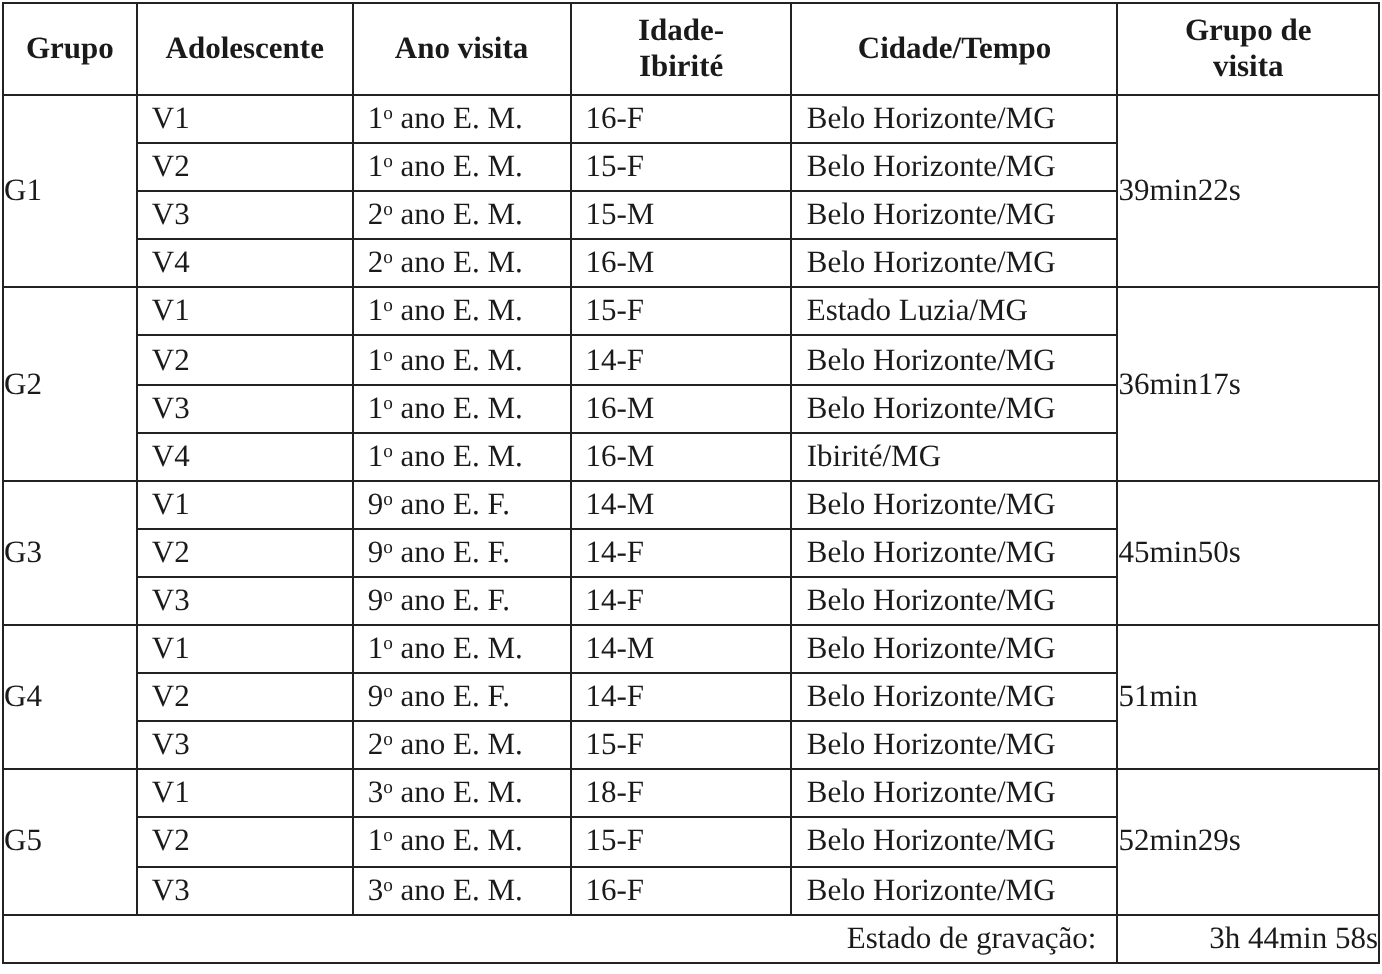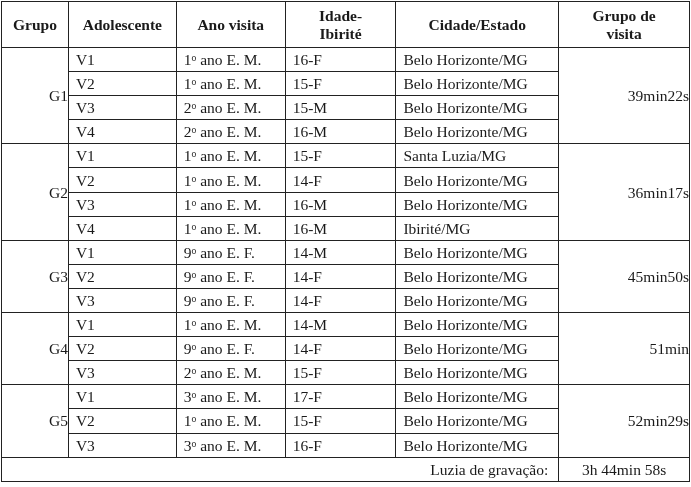--- a/index.html
+++ b/index.html
@@ -20,23 +20,23 @@
     vertical-align: middle;
     white-space: nowrap;
   }
   th {
     font-weight: bold;
     text-align: center;
     height: 45px;
     padding: 0 4px;
     line-height: 18px;
   }
-  td.group, td.time { text-align: right; padding: 0; }
+  td.group, td.time { text-align: left; padding: 0; }
   td.total-label { text-align: right; padding-right: 10px; }
-  td.total-value { text-align: center; padding: 0; }
+  td.total-value { text-align: right; padding: 0; }
   col.c1 { width: 67px; }
   col.c2 { width: 108px; }
   col.c3 { width: 109px; }
   col.c4 { width: 111px; }
   col.c5 { width: 163px; }
   col.c6 { width: 131px; }
   sup.ord { font-size: 0.62em; vertical-align: 0.45em; line-height: 0; }
 </style>
 </head>
 <body>
@@ -49,21 +49,21 @@
       <col class="c4">
       <col class="c5">
       <col class="c6">
   </colgroup>
   <thead>
     <tr>
       <th>Grupo</th>
       <th>Adolescente</th>
       <th>Ano visita</th>
       <th><span>Idade-</span><br><span>Ibirité</span></th>
-      <th>Cidade/Estado</th>
+      <th>Cidade/Tempo</th>
       <th><span>Grupo de</span><br><span>visita</span></th>
     </tr>
   </thead>
   <tbody id="tbody">
       <tr>
         <td class="group" rowspan="4">G1</td>
         <td>V1</td>
         <td><span>1</span><sup class="ord">o</sup><span style="white-space:pre"> ano E. M.</span></td>
         <td>16-F</td>
         <td>Belo Horizonte/MG</td>
@@ -85,21 +85,21 @@
         <td>V4</td>
         <td><span>2</span><sup class="ord">o</sup><span style="white-space:pre"> ano E. M.</span></td>
         <td>16-M</td>
         <td>Belo Horizonte/MG</td>
       </tr>
       <tr>
         <td class="group" rowspan="4">G2</td>
         <td>V1</td>
         <td><span>1</span><sup class="ord">o</sup><span style="white-space:pre"> ano E. M.</span></td>
         <td>15-F</td>
-        <td>Santa Luzia/MG</td>
+        <td>Estado Luzia/MG</td>
         <td class="time" rowspan="4">36min17s</td>
       </tr>
       <tr>
         <td>V2</td>
         <td><span>1</span><sup class="ord">o</sup><span style="white-space:pre"> ano E. M.</span></td>
         <td>14-F</td>
         <td>Belo Horizonte/MG</td>
       </tr>
       <tr>
         <td>V3</td>
@@ -150,36 +150,36 @@
       <tr>
         <td>V3</td>
         <td><span>2</span><sup class="ord">o</sup><span style="white-space:pre"> ano E. M.</span></td>
         <td>15-F</td>
         <td>Belo Horizonte/MG</td>
       </tr>
       <tr>
         <td class="group" rowspan="3">G5</td>
         <td>V1</td>
         <td><span>3</span><sup class="ord">o</sup><span style="white-space:pre"> ano E. M.</span></td>
-        <td>17-F</td>
+        <td>18-F</td>
         <td>Belo Horizonte/MG</td>
         <td class="time" rowspan="3">52min29s</td>
       </tr>
       <tr>
         <td>V2</td>
         <td><span>1</span><sup class="ord">o</sup><span style="white-space:pre"> ano E. M.</span></td>
         <td>15-F</td>
         <td>Belo Horizonte/MG</td>
       </tr>
       <tr>
         <td>V3</td>
         <td><span>3</span><sup class="ord">o</sup><span style="white-space:pre"> ano E. M.</span></td>
         <td>16-F</td>
         <td>Belo Horizonte/MG</td>
       </tr>
     </tbody>
   <tfoot>
     <tr>
-      <td colspan="5" class="total-label">Luzia de gravação:</td>
+      <td colspan="5" class="total-label">Estado de gravação:</td>
       <td class="total-value">3h 44min 58s</td>
     </tr>
   </tfoot>
 </table>
 
 </body></html>

